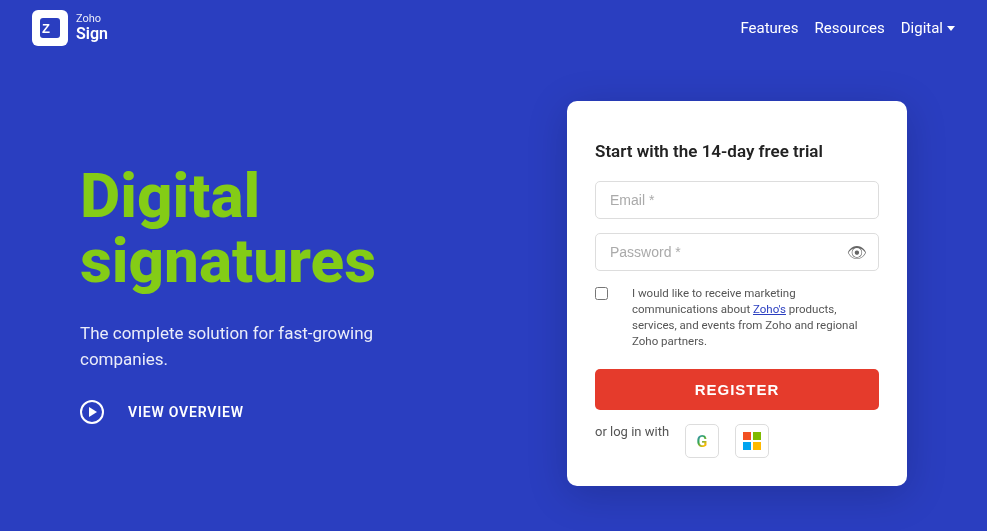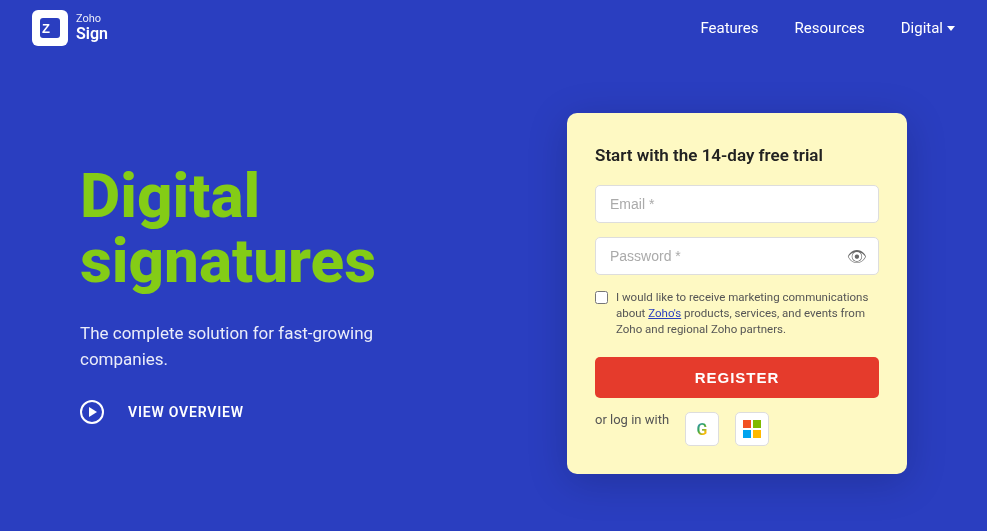--- a/index.html
+++ b/index.html
@@ -41,21 +41,21 @@
     .logo-text {
       color: white;
       font-size: 13px;
       line-height: 1.1;
     }
     .logo-text .zoho { font-size: 11px; opacity: 0.9; }
     .logo-text .sign { font-size: 16px; font-weight: 600; }
     .nav-links {
       display: flex;
       align-items: center;
-      gap: 36px;
+      gap: 16px;
     }
     .nav-link {
       color: white;
       font-size: 15px;
       text-decoration: none;
       cursor: pointer;
     }
     .nav-link-pricing {
       display: flex;
       align-items: center;
@@ -116,23 +116,23 @@
     .play-triangle {
       width: 0; height: 0;
       border-top: 5px solid transparent;
       border-bottom: 5px solid transparent;
       border-left: 8px solid white;
       margin-left: 2px;
     }
 
     
     .form-card {
-      background: #fef9c3;
+      background: #ffffff;
       border-radius: 10px;
-      padding: 32px 28px 28px;
+      padding: 40px 28px 28px;
       width: 296px;
       min-width: 340px;
       box-shadow: 0 8px 40px rgba(0,0,0,0.18);
     }
     .form-title {
       font-size: 17px;
       font-weight: 600;
       color: #222;
       margin-bottom: 20px;
     }
@@ -170,21 +170,21 @@
     }
     .data-note {
       font-size: 11px;
       color: #888;
       margin-bottom: 12px;
       margin-top: -4px;
     }
     .checkbox-row {
       display: flex;
       align-items: flex-start;
-      gap: 8px;
+      gap: 24px;
       margin-bottom: 10px;
     }
     .checkbox-row input[type="checkbox"] {
       margin-top: 2px;
       flex-shrink: 0;
       width: 13px;
       height: 13px;
       cursor: pointer;
     }
     .checkbox-label {

